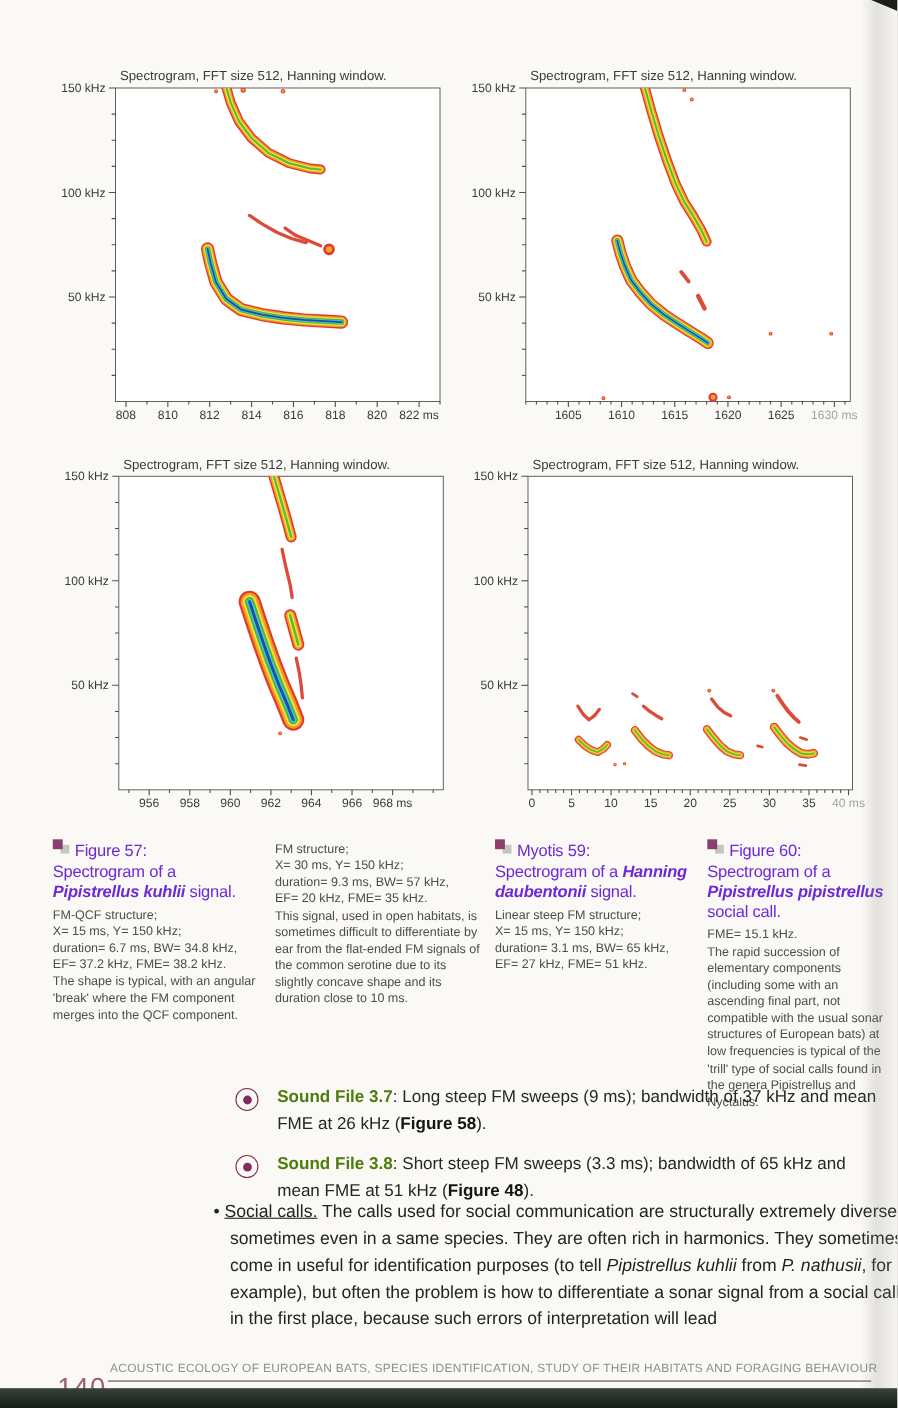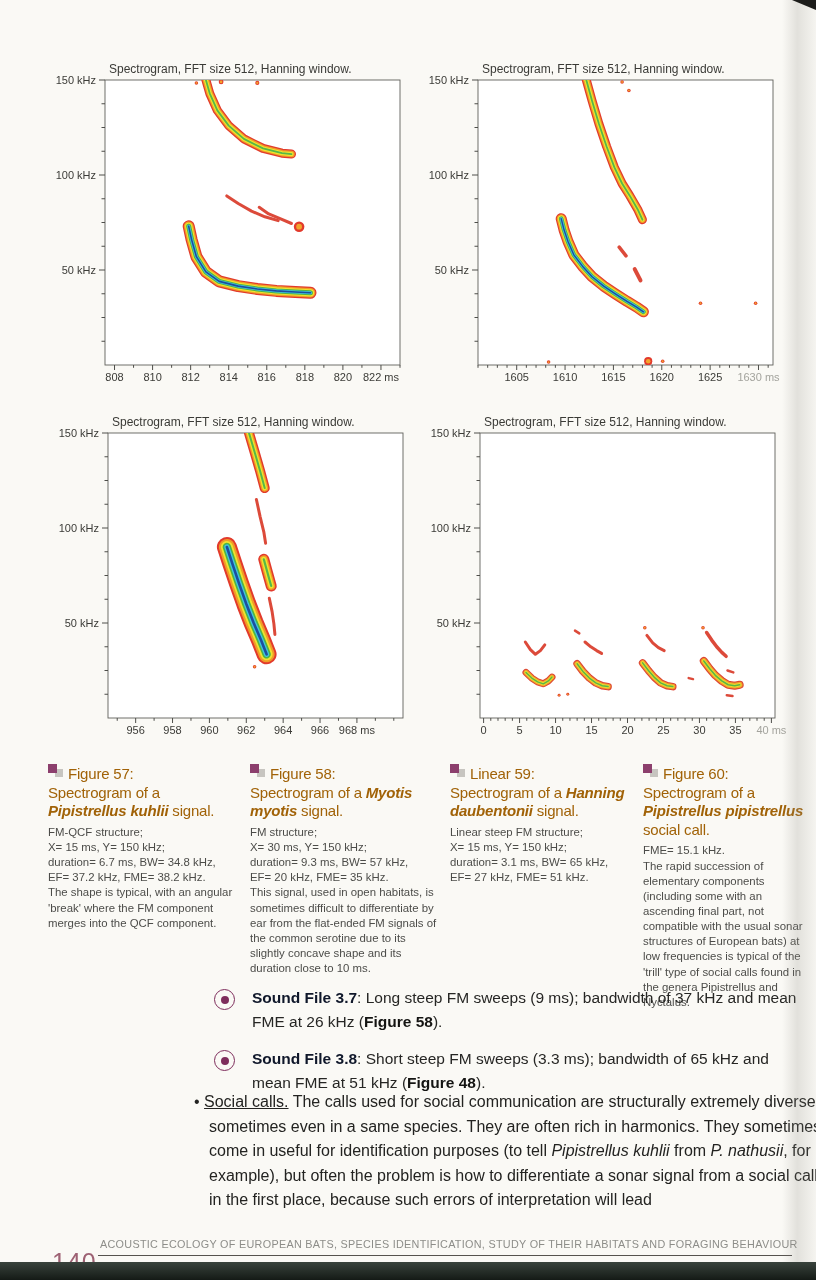--- a/index.html
+++ b/index.html
@@ -8,35 +8,35 @@
 
   
   .chart{position:absolute;width:380px;height:330px;}
   .chart-title{position:absolute;left:64px;top:2px;font-size:12px;color:#3a3a36;white-space:nowrap;}
   .chart svg{position:absolute;left:0;top:0;}
   .chart svg text{font-family:"Liberation Sans",sans-serif;font-size:11px;fill:#3b3b37;}
   .chart svg text.faded{fill:#a3a39d;}
 
   
   .cap{position:absolute;top:765px;}
-  .cap-head{font-size:15px;line-height:1.24;color:#a16207;margin-bottom:4px;letter-spacing:-0.2px;}
+  .cap-head{font-size:15px;line-height:1.24;color:#6d28d9;margin-bottom:4px;letter-spacing:-0.2px;}
   .cap-head .species{font-style:italic;font-weight:bold;}
   .cap-label{display:inline;}
   .fig-icon{display:inline-block;position:relative;width:17px;height:12px;margin-right:3px;}
   .fig-icon::after{content:"";position:absolute;left:7px;top:2px;width:8px;height:8px;background:#c7c5c0;}
   .fig-icon::before{content:"";position:absolute;left:0;top:-3px;width:9px;height:9px;background:#8c3f6d;z-index:1;}
   .cap-body{font-size:11.4px;line-height:1.33;color:#4c4c49;white-space:pre-line;}
 
   
   .soundfiles{position:absolute;left:214px;top:986px;width:588px;}
   .sf-row{display:flex;gap:17px;margin-bottom:13px;}
   .sf-bullet{flex:0 0 auto;width:19px;height:19px;margin-top:3px;border:1.6px solid #7e2d5c;border-radius:50%;position:relative;}
   .sf-bullet::after{content:"";position:absolute;left:50%;top:50%;width:8px;height:8px;margin:-4px 0 0 -4px;background:#7e2d5c;border-radius:50%;}
   .sf-text{font-size:15.5px;line-height:1.55;color:#262624;}
-  .sf-label{color:#0f172a;font-weight:bold;}
+  .sf-label{color:#4d7c0f;font-weight:bold;}
   .sf-text b{color:#141412;}
 
   
   .social{position:absolute;left:194px;top:1090px;width:618px;font-size:16px;line-height:24.5px;color:#232321;
           padding-left:15px;text-indent:-15px;}
   .social-lead{font-weight:normal;text-decoration:underline;}
   .social i{font-style:italic;}
 
   
   .pagenum{position:absolute;left:52px;top:1224px;font-size:25px;color:#9d6173;letter-spacing:1px;margin-top:24px;}
@@ -404,34 +404,30 @@
       <span>Spectrogram of a </span><em class="species">Pipistrellus kuhlii</em><span> signal.</span>
     </div>
     <div class="cap-body">FM-QCF structure;
 X= 15 ms, Y= 150 kHz;
 duration= 6.7 ms, BW= 34.8 kHz,
 EF= 37.2 kHz, FME= 38.2 kHz.
 The shape is typical, with an angular 'break' where the FM component merges into the QCF component.</div>
   </div>
 
   <div class="cap" style="left:250px;width:192px">
-    <div class="cap-head">
-      <span class="fig-icon"></span><span class="cap-label">Figure 58:</span><br>
-      <span>Spectrogram of a </span><em class="species">Myotis myotis</em><span> signal.</span>
-    </div>
     <div class="cap-body">FM structure;
 X= 30 ms, Y= 150 kHz;
 duration= 9.3 ms, BW= 57 kHz,
 EF= 20 kHz, FME= 35 kHz.
 This signal, used in open habitats, is sometimes difficult to differentiate by ear from the flat-ended FM signals of the common serotine due to its slightly concave shape and its duration close to 10 ms.</div>
   </div>
 
   <div class="cap" style="left:450px;width:186px">
     <div class="cap-head">
-      <span class="fig-icon"></span><span class="cap-label">Linear 59:</span><br>
+      <span class="fig-icon"></span><span class="cap-label">Myotis 59:</span><br>
       <span>Spectrogram of a </span><em class="species">Hanning daubentonii</em><span> signal.</span>
     </div>
     <div class="cap-body">Linear steep FM structure;
 X= 15 ms, Y= 150 kHz;
 duration= 3.1 ms, BW= 65 kHz,
 EF= 27 kHz, FME= 51 kHz.</div>
   </div>
 
   <div class="cap" style="left:643px;width:172px">
     <div class="cap-head">

